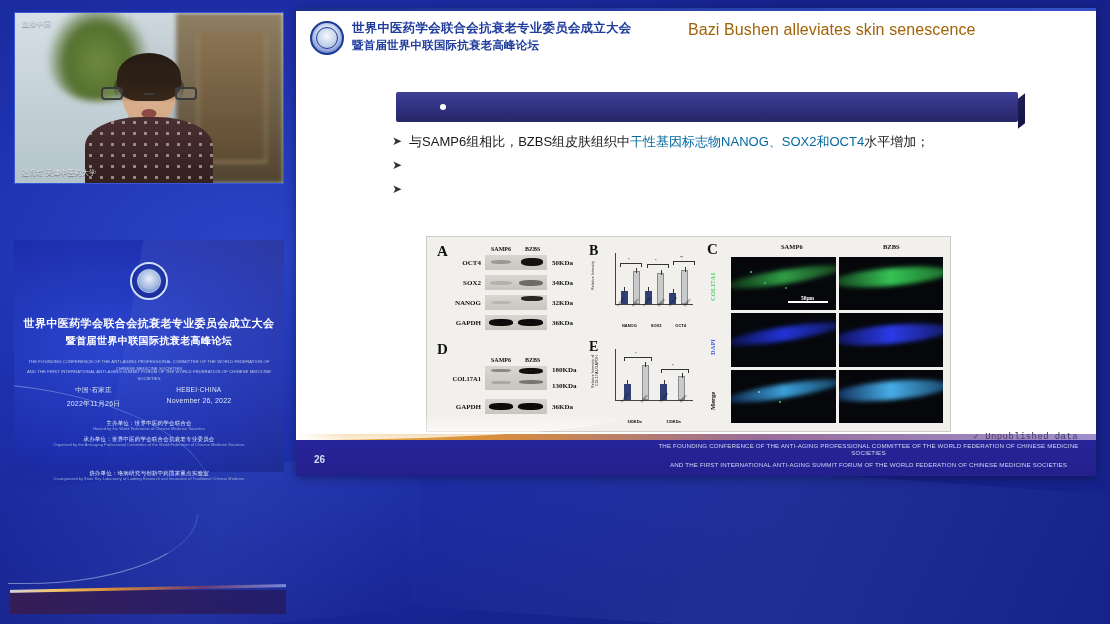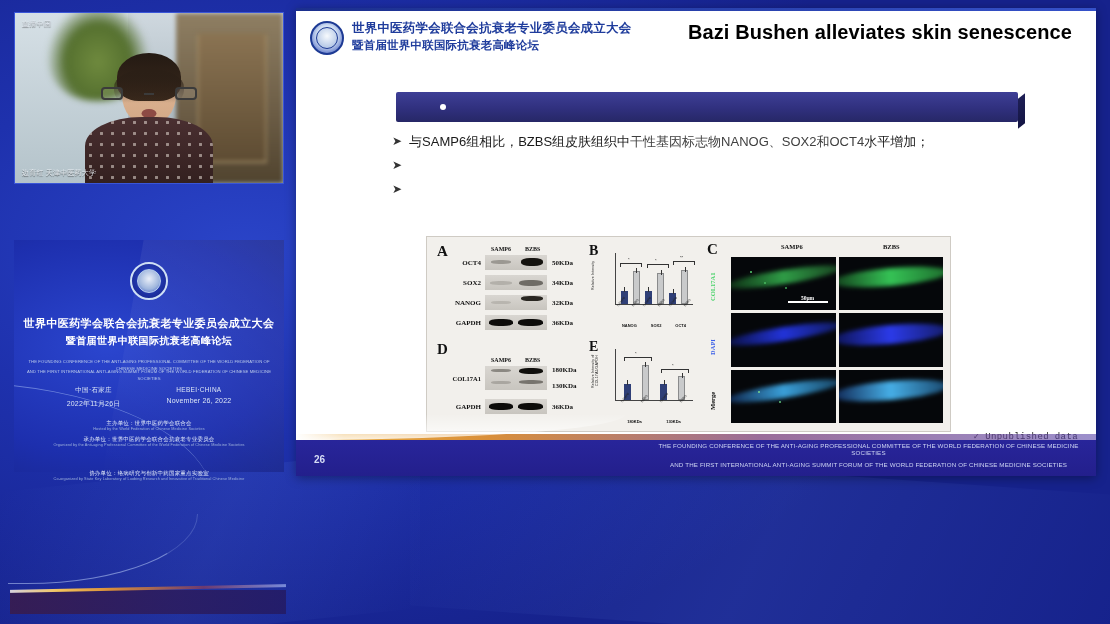--- a/index.html
+++ b/index.html
@@ -182,41 +182,41 @@
     display:flex; align-items:center; justify-content:center;
   }
   .head-emblem .ring { width: 22px; height: 22px; border-radius: 50%; border: 1px solid #1d3a94;
     background: radial-gradient(circle at 50% 40%, #f7fafd 0%, #b9cbe8 70%); }
   .head-cn1 { position: absolute; left: 56px; top: 7px; font-size: 12.5px; font-weight: bold;
     color: #1f3c9c; letter-spacing: .2px; }
   .head-cn2 { position: absolute; left: 56px; top: 25px; font-size: 11.5px; font-weight: bold;
     color: #1f3c9c; letter-spacing: .2px; }
   .head-en {
     position: absolute; left: 392px; top: 8px; right: 12px;
-    font-size: 20px; font-weight: bold; color: #000000; letter-spacing: .1px;
+    font-size: 16px; font-weight: normal; color: #a16207; letter-spacing: .1px;
   }
 
   .band {
     position: absolute; left: 100px; top: 84px; width: 622px; height: 30px;
     background: linear-gradient(180deg, #3e3f96 0%, #30307e 55%, #262766 100%);
     border-radius: 2px;
     display: flex; align-items: center;
   }
   .band:after {
     content:""; position:absolute; right:-7px; top:4px; width:7px; height:30px;
     background: linear-gradient(180deg,#1e1f55,#141544); transform: skewY(-38deg);
   }
   .band-dot { width: 6px; height: 6px; border-radius: 50%; background: #ffffff; margin-left: 44px; }
   .band-text { margin-left: 13px; font-size: 14.5px; font-weight: bold; color: #ffffff; letter-spacing: .2px; }
 
   .bullets { position: absolute; left: 96px; top: 124px; right: 20px; }
   .bullet { display: flex; align-items: flex-start; margin-bottom: 5px; }
   .bullet .arrow { color: #333; font-size: 12px; line-height: 19px; margin-right: 7px; flex: 0 0 auto; }
   .bullet .txt { font-size: 13px; line-height: 19px; color: #1a1a1a; letter-spacing: 0; }
-  .hl { color: #404040; }
+  .hl { color: #0369a1; }
 
   
   #figure {
     position: absolute; left: 130px; top: 228px; width: 525px; height: 196px;
     background: #f2f0ec; border: 1px solid #cfcbc4;
     overflow: hidden;
   }
   .fig-col { position: absolute; top: 0; bottom: 0; }
   .pl { position: absolute; font-family: "Liberation Serif","DejaVu Serif",serif;
     font-weight: bold; color: #111; }

